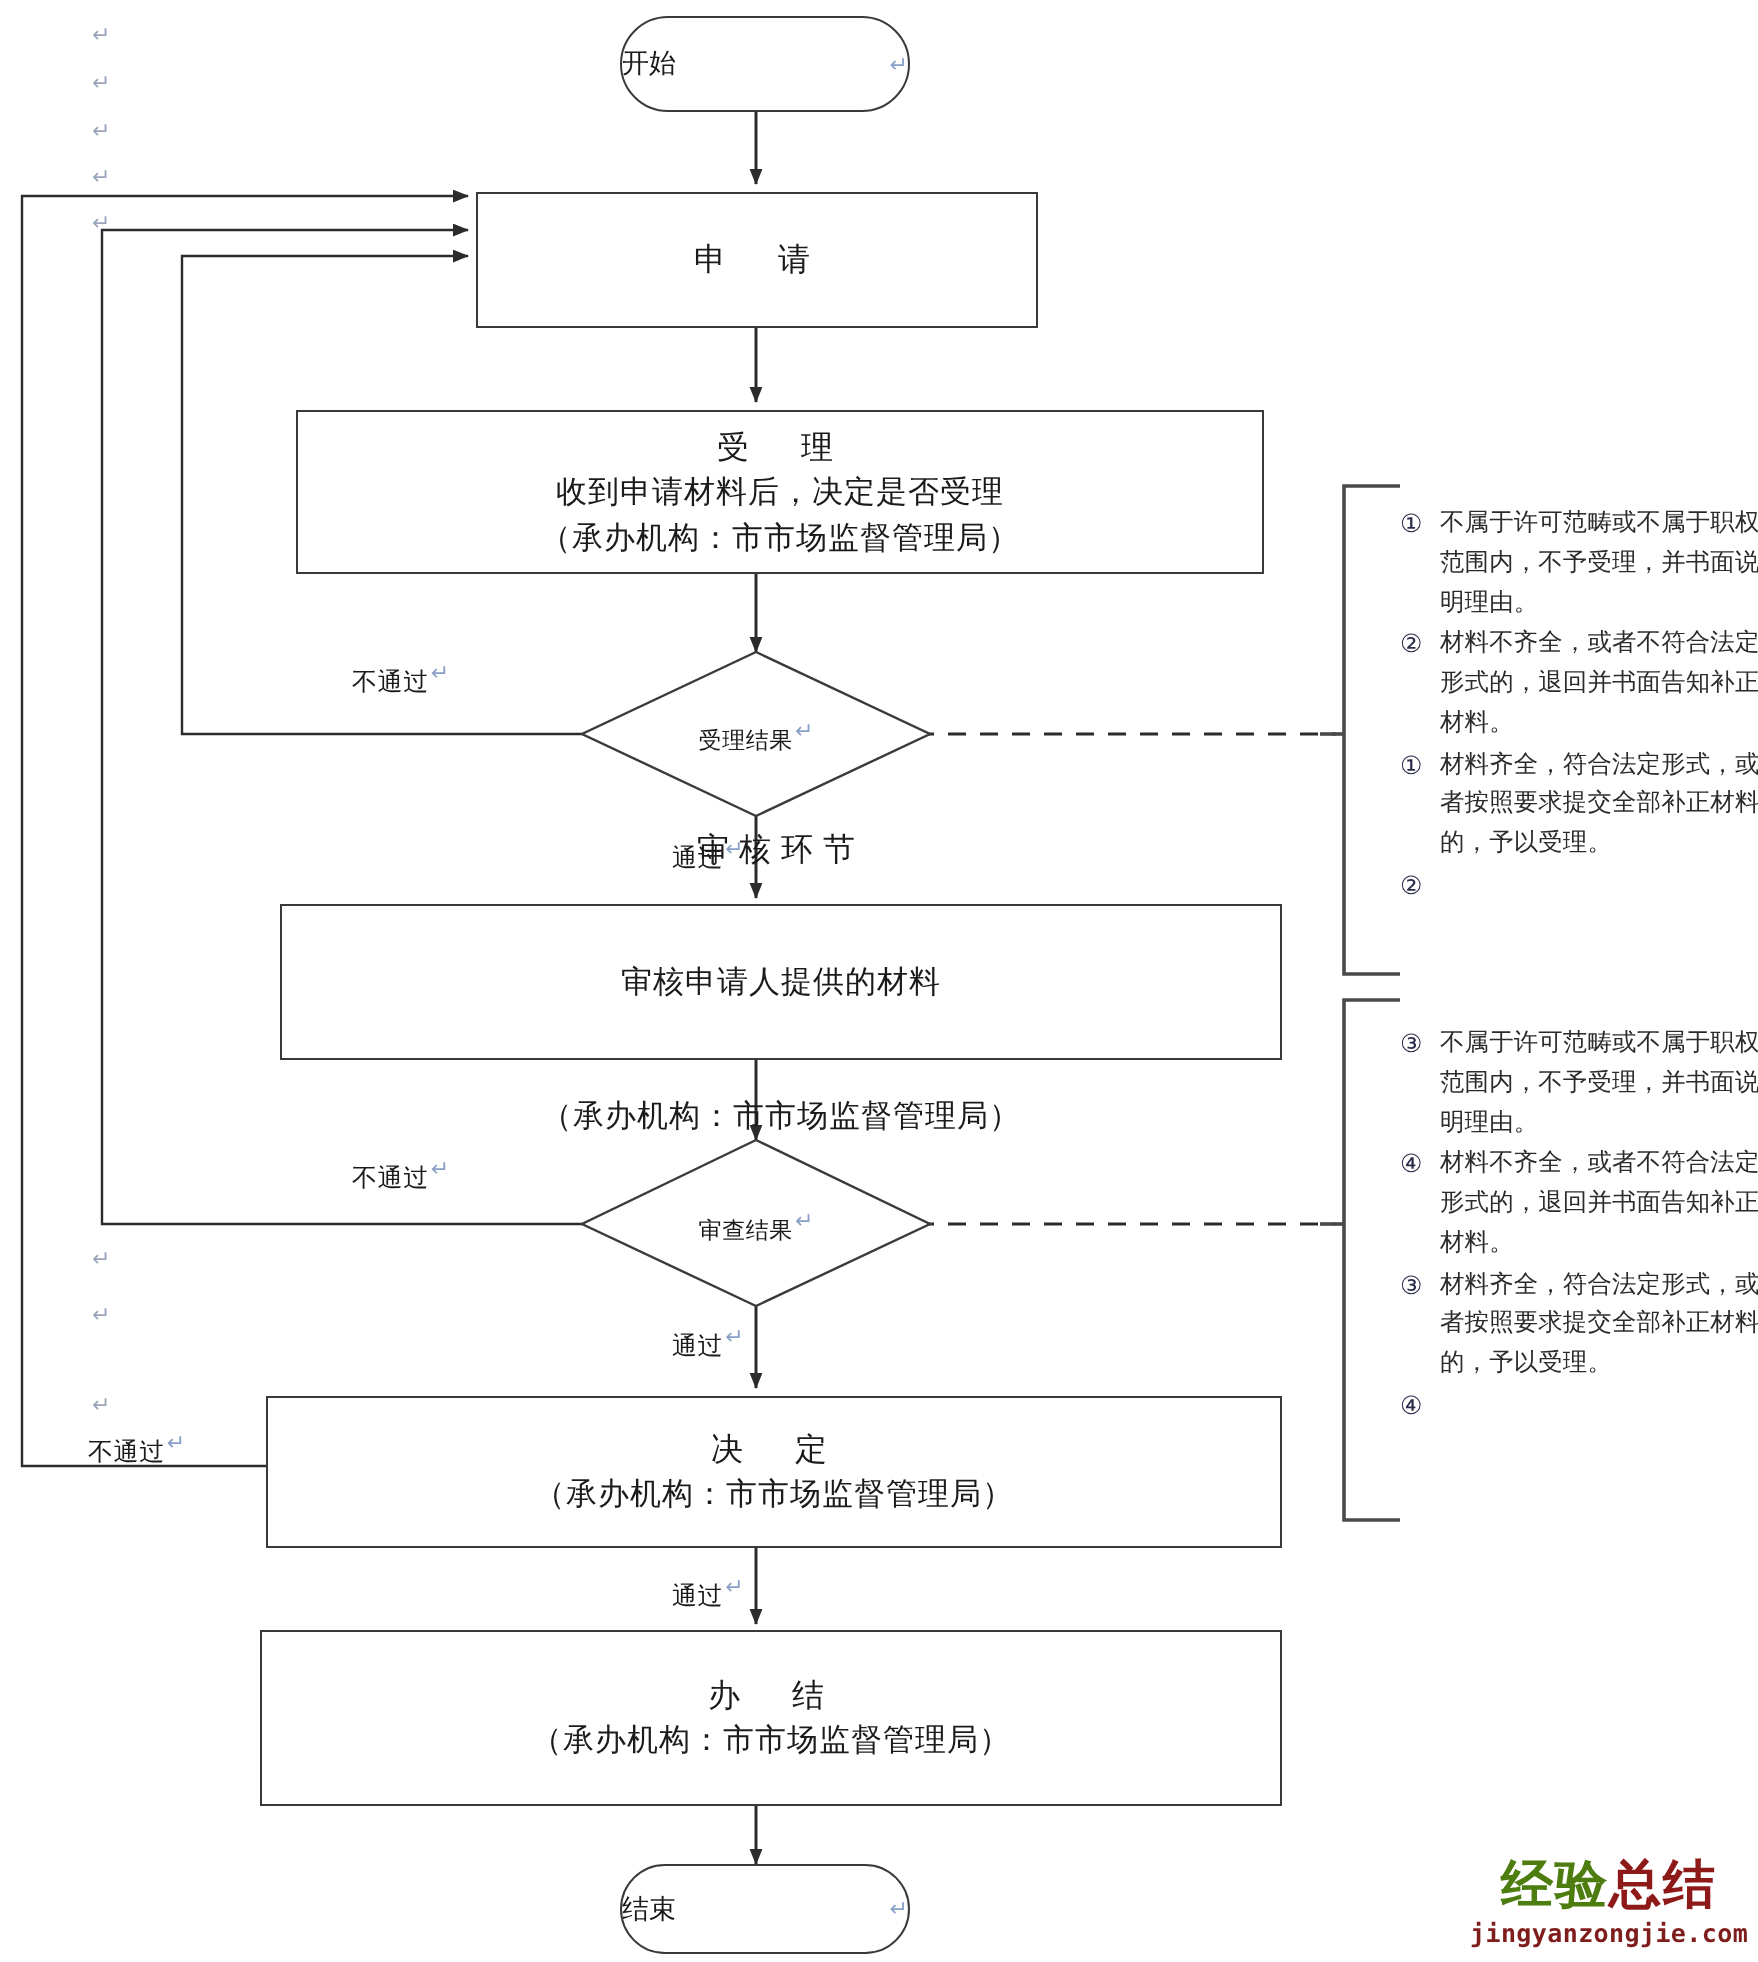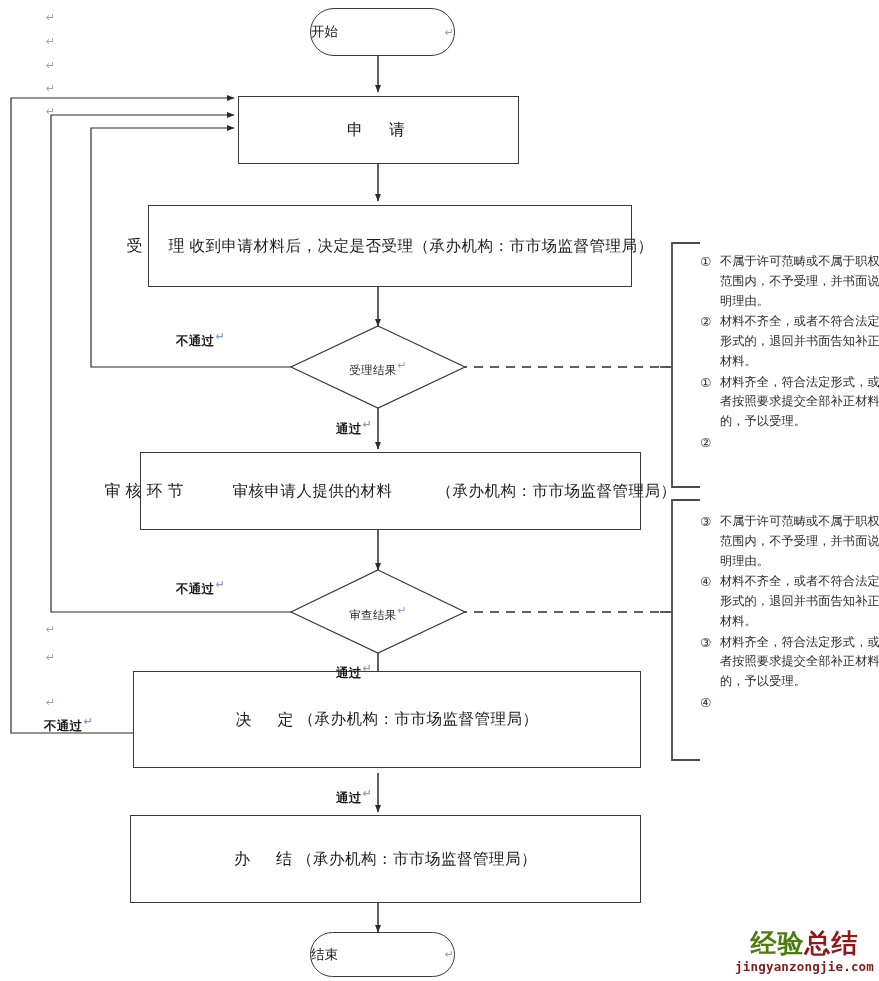--- a/index.html
+++ b/index.html
@@ -21,21 +21,21 @@
     top: 0;
     width: 879px;
     height: 981px;
   }
 
   
   .node {
     position: absolute;
     box-sizing: border-box;
     display: flex;
-    flex-direction: row;
+    flex-direction: column;
     align-items: center;
     justify-content: center;
     background: #ffffff;
     border: 1px solid #3a3a3a;
     color: #1b1b1b;
   }
   .node .line {
     white-space: nowrap;
     line-height: 1.45;
     font-size: 15.5px;
@@ -77,21 +77,20 @@
     letter-spacing: 0.3px;
   }
 
   
   .edge-label {
     position: absolute;
     font-size: 12.5px;
     color: #1b1b1b;
     white-space: nowrap;
     letter-spacing: 0.3px;
-    font-weight: bold;
   }
 
   
   .margin-mark {
     position: absolute;
     font-size: 11px;
     color: #9aa6bb;
     line-height: 1;
   }
 
@@ -221,21 +220,21 @@
     <div class="line">收到申请材料后，决定是否受理</div>
     <div class="line">（承办机构：市市场监督管理局）</div>
   </div>
 
   <div class="node" style="left:140px; top:452px; width:501px; height:78px;gap:44px;">
     <div class="line title">审核环节</div>
     <div class="line">审核申请人提供的材料</div>
     <div class="line">（承办机构：市市场监督管理局）</div>
   </div>
 
-  <div class="node" style="left:133px; top:671px; width:508px; height:97px;">
+  <div class="node" style="left:133px; top:698px; width:508px; height:76px;">
     <div class="line title">决　定</div>
     <div class="line">（承办机构：市市场监督管理局）</div>
   </div>
 
   <div class="node" style="left:130px; top:815px; width:511px; height:88px;">
     <div class="line title">办　结</div>
     <div class="line">（承办机构：市市场监督管理局）</div>
   </div>
 
   <div class="diamond-label" style="left:318px; top:359px; width:120px;">

